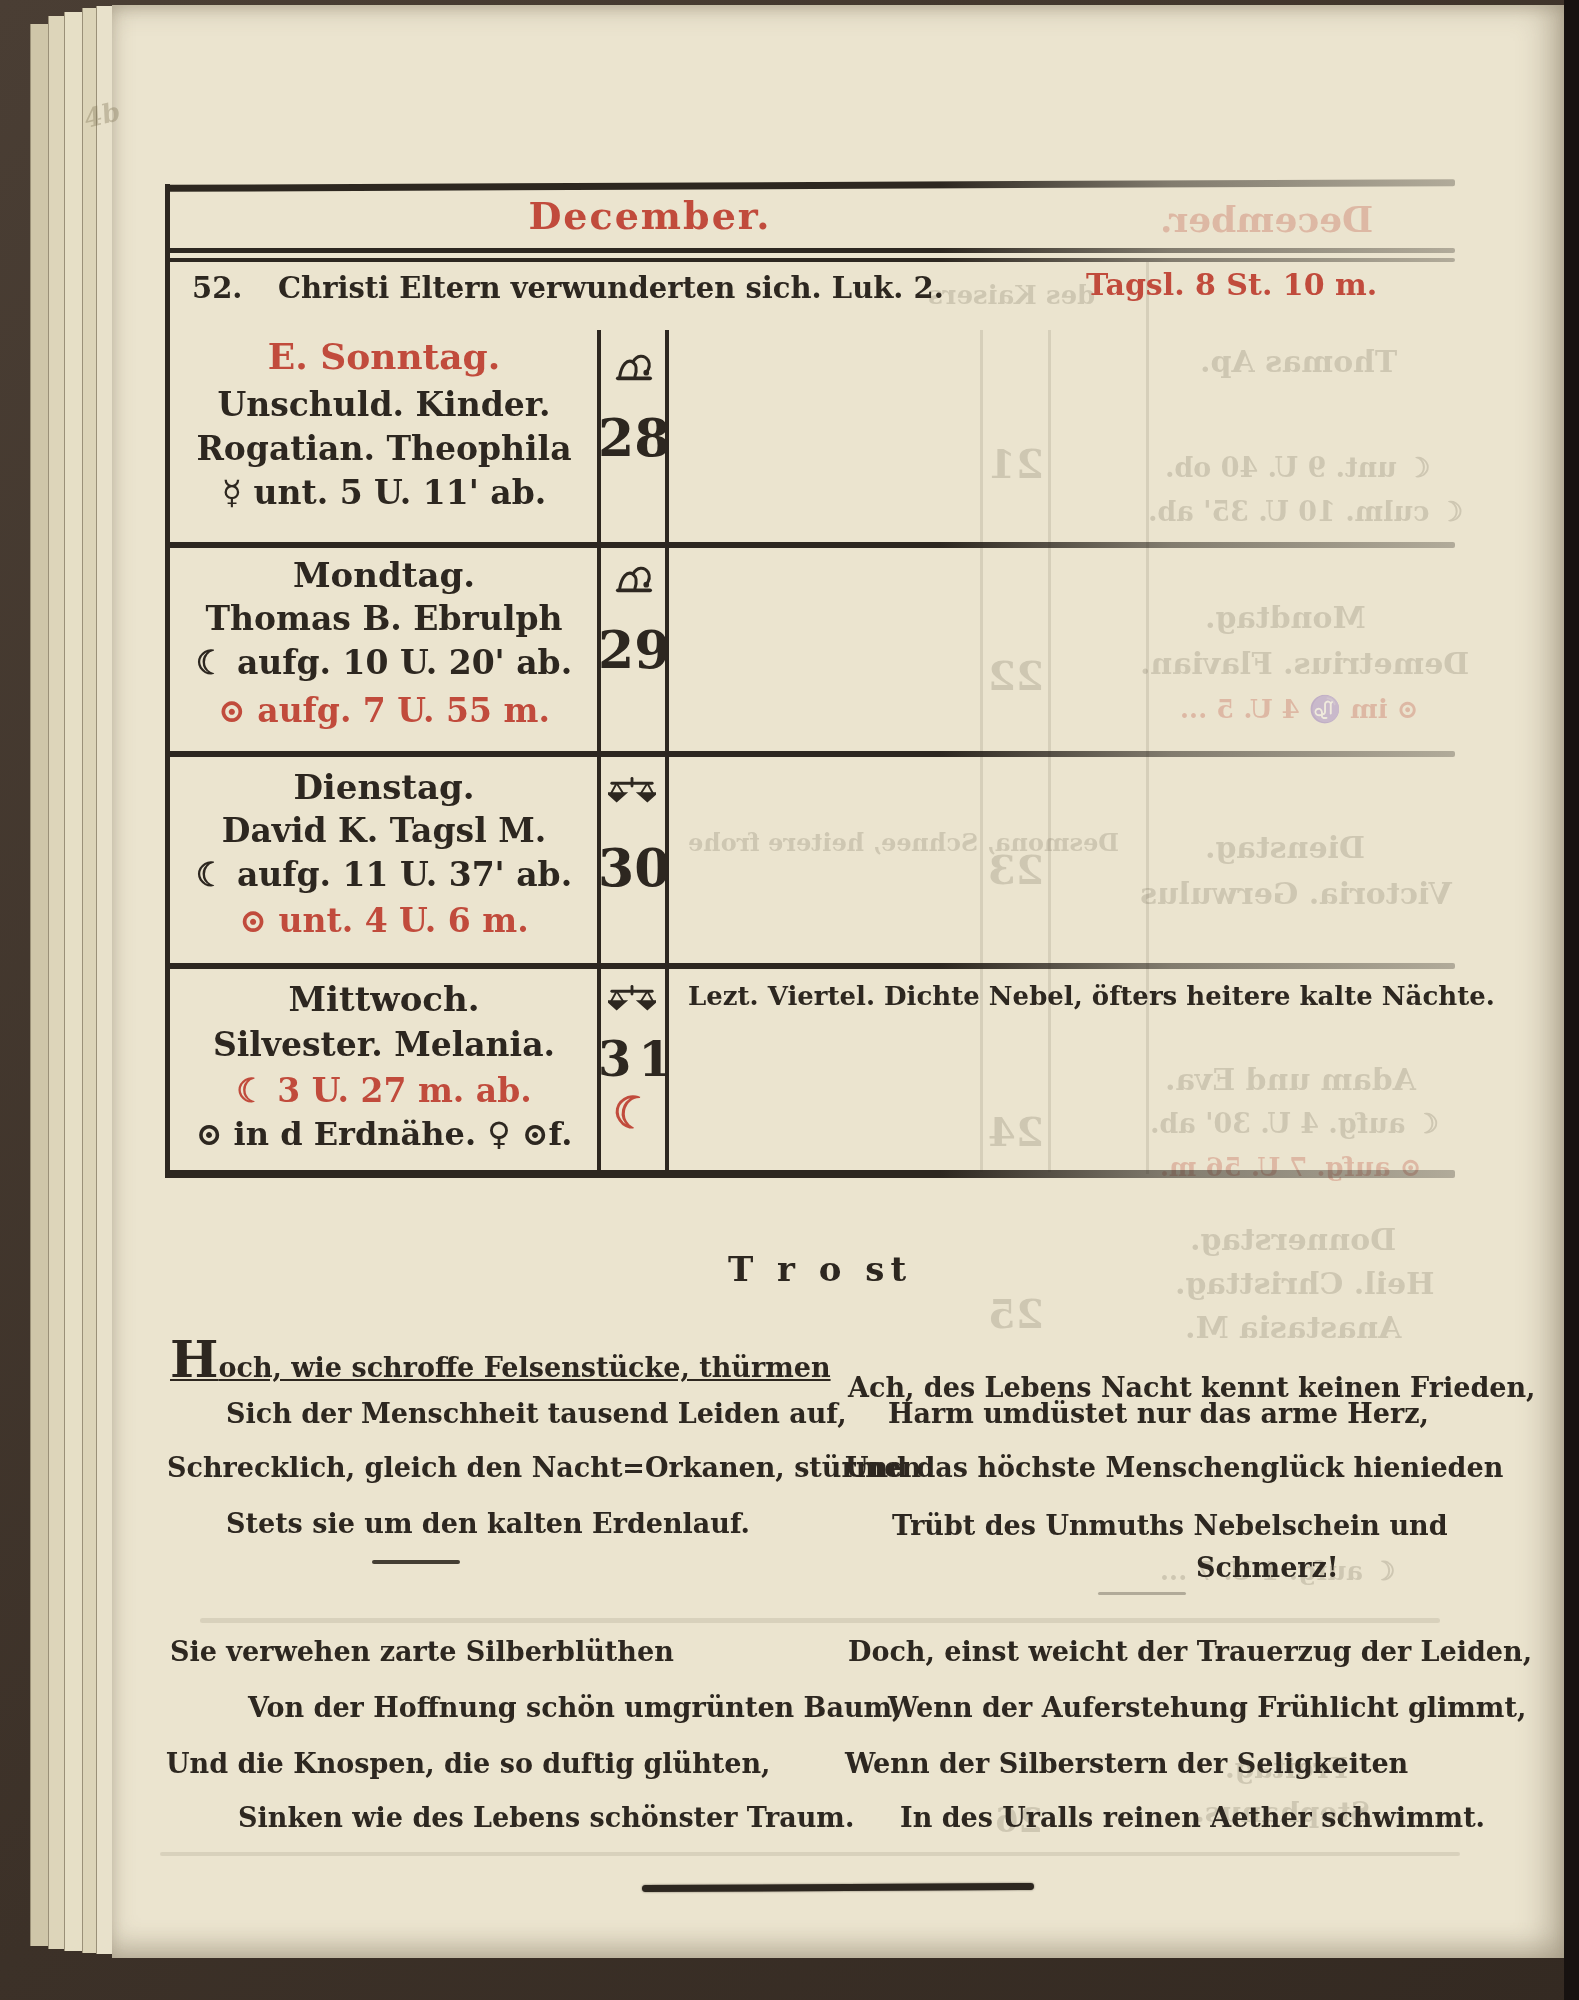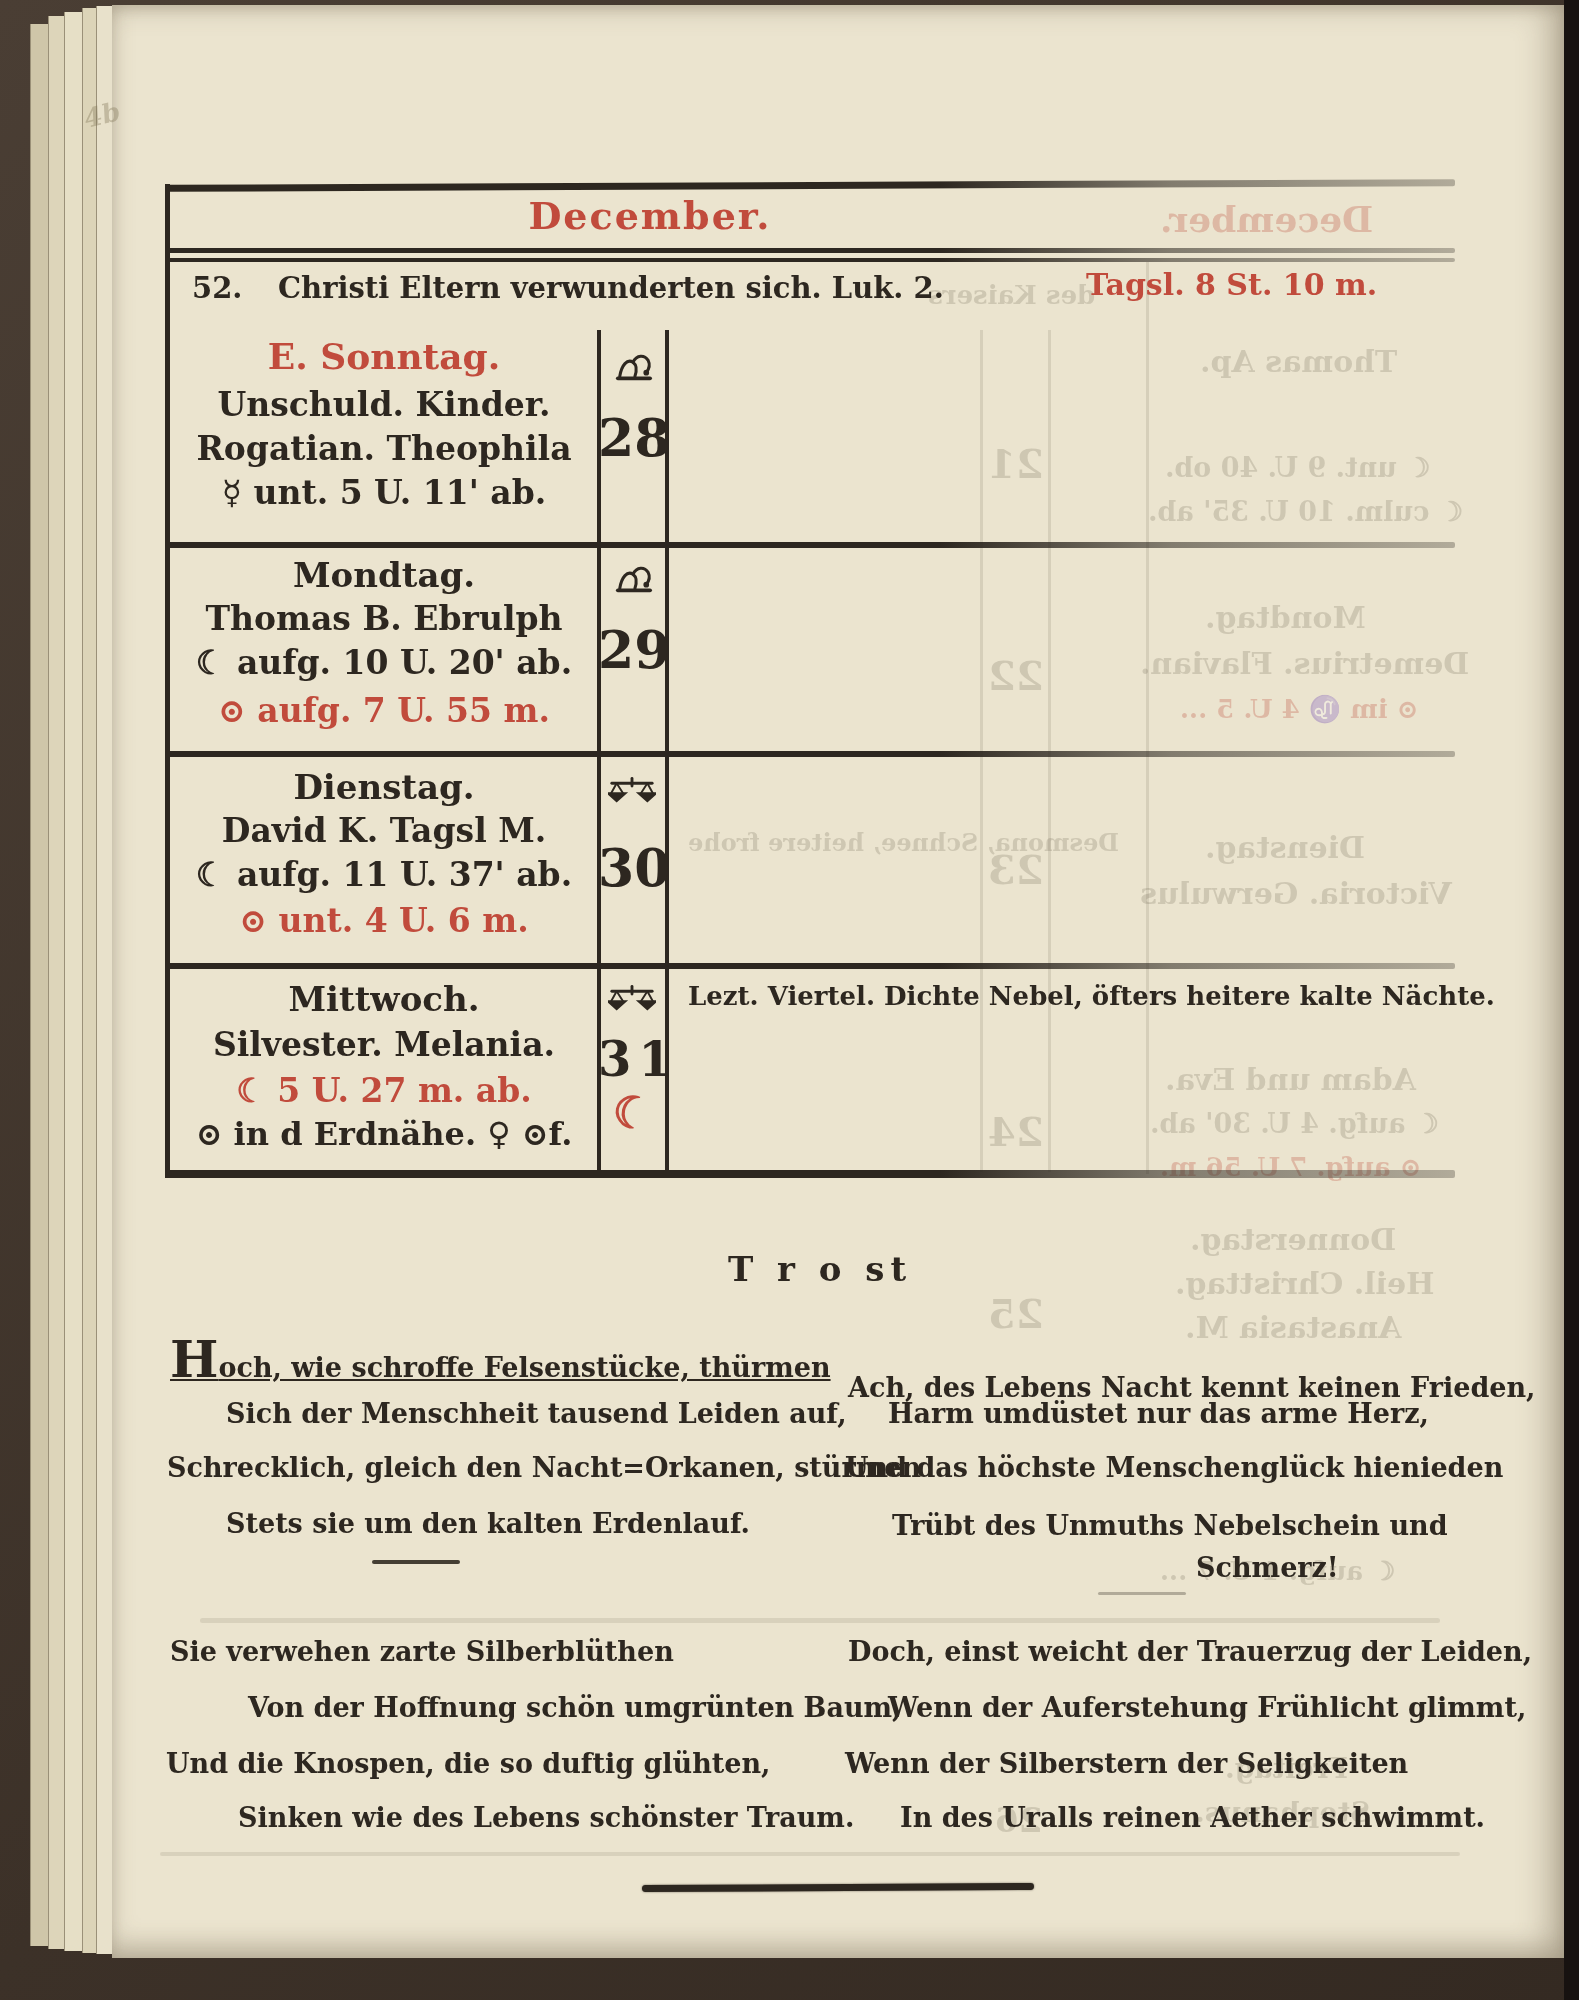--- a/index.html
+++ b/index.html
@@ -138,21 +138,21 @@
       <polygon points="1,20 17,20 9,27"></polygon>
       <path d="M41 9 L34 20 M41 9 L47 20" fill="none" stroke-width="2"></path>
       <polygon points="33,20 49,20 41,27"></polygon>
         </g>
       </svg>
   </div>
   <div class="abs t ctr" style="left:598px;top:838px;width:68px;font-size:52px;">30</div>
 
   <div class="abs t ctr" style="left:172px;top:980px;width:424px;font-size:34px;">Mittwoch.</div>
   <div class="abs t ctr" style="left:172px;top:1026px;width:424px;font-size:33px;">Silvester. Melania.</div>
-  <div class="abs t red ctr" style="left:172px;top:1072px;width:424px;font-size:33px;">☾ 5 U. 27 m. ab.</div>
+  <div class="abs t red ctr" style="left:172px;top:1072px;width:424px;font-size:33px;">☾ 3 U. 27 m. ab.</div>
   <div class="abs t ctr" style="left:172px;top:1116px;width:424px;font-size:32px;">⊙ in d Erdnähe. ♀ ⊙f.</div>
   <div class="abs" style="left:608px;top:982px;">
     <svg width="48" height="30" viewBox="0 0 50 30">
         <g stroke="#2d2720" stroke-width="3" fill="#2d2720" stroke-linecap="round">
       <path d="M4 9 H46" fill="none"></path>
           <path d="M25 4 V12" fill="none"></path>
       <path d="M9 9 L3 20 M9 9 L16 20" fill="none" stroke-width="2"></path>
       <polygon points="1,20 17,20 9,27"></polygon>
       <path d="M41 9 L34 20 M41 9 L47 20" fill="none" stroke-width="2"></path>
       <polygon points="33,20 49,20 41,27"></polygon>

